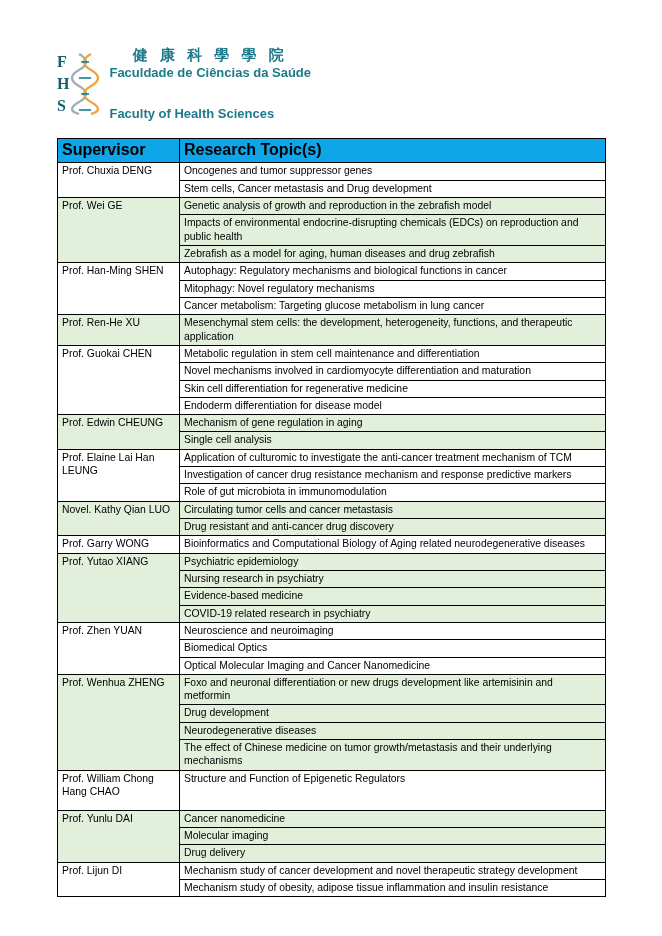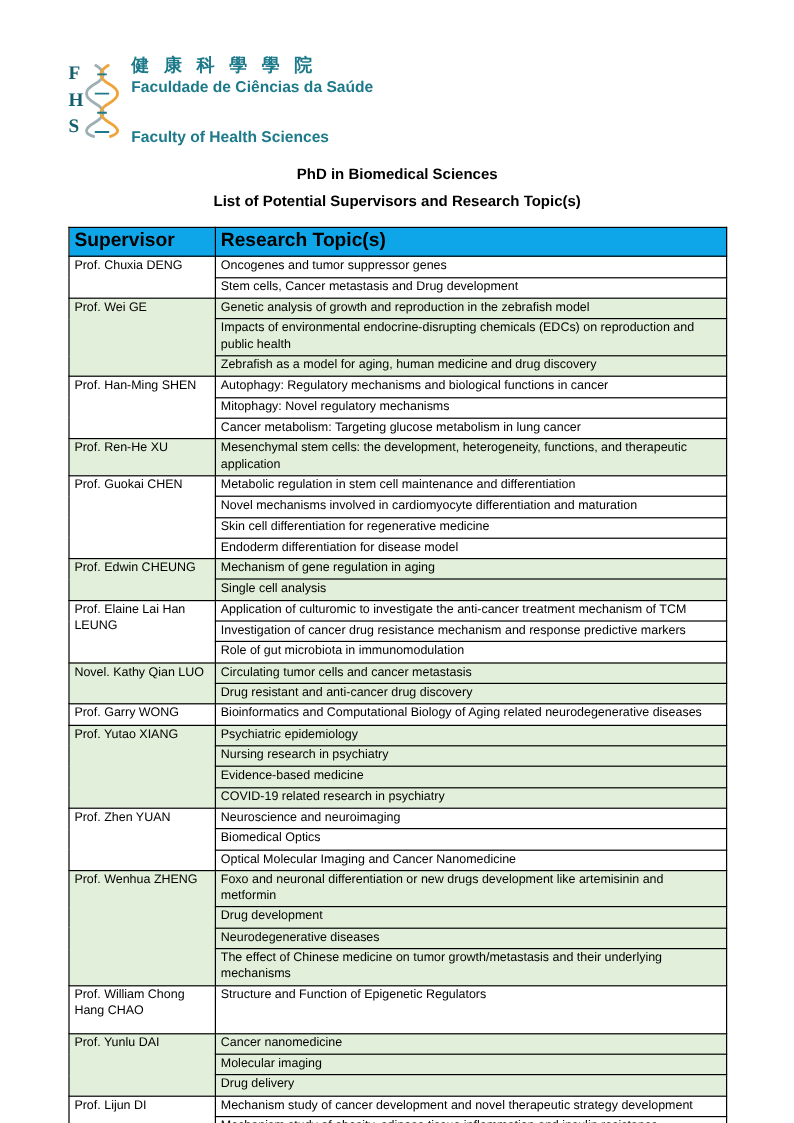--- a/index.html
+++ b/index.html
@@ -20,21 +20,21 @@
   .page{padding:52px 57px 0 57px;}
 
   
   .logo-row{display:flex;align-items:center;gap:8px;margin-bottom:22px;height:64px;}
   .logo-mark{display:flex;align-items:center;height:64px;}
   .fhs-letters{display:flex;flex-direction:column;justify-content:space-between;height:60px;
     font-weight:bold;font-size:16px;line-height:1;color:var(--letter-dark);
     font-family:"Liberation Serif", serif;}
   .helix{margin-left:2px;}
   .logo-text{color:var(--accent);font-weight:bold;line-height:1.3;}
-  .logo-cn{font-size:15px;letter-spacing:4px;white-space:nowrap;}
+  .logo-cn{font-size:15px;letter-spacing:4px;white-space:nowrap;text-align:center;}
   .logo-pt{font-size:13px;}
   .logo-en{font-size:13px;margin-top:24px;}
 
   
   .titles{text-align:center;font-weight:bold;margin-bottom:14px;}
   .titles .t1{font-size:12.5px;margin-bottom:9px;}
   .titles .t2{font-size:12.5px;}
 
   
   table{border-collapse:collapse;width:548px;font-size:10.4px;table-layout:fixed;}
@@ -67,24 +67,20 @@
         <line x1="8" y1="57" x2="20" y2="57" stroke="#1d7a8a" stroke-width="1.6"></line>
       </svg>
     </div>
     <div class="logo-text">
       <div class="logo-cn">健 康 科 學 學 院</div>
       <div class="logo-pt">Faculdade de Ciências da Saúde</div>
       <div class="logo-en">Faculty of Health Sciences</div>
     </div>
   </div>
 
-  <div class="titles">
-    <div class="t1">PhD in Biomedical Sciences</div>
-    <div class="t2">List of Potential Supervisors and Research Topic(s)</div>
-  </div>
 
   <table>
     <colgroup>
       <col class="c-sup">
       <col class="c-topic">
     </colgroup>
     <thead>
       <tr>
         <th>Supervisor</th>
         <th>Research Topic(s)</th>
@@ -99,21 +95,21 @@
           <td>Stem cells, Cancer metastasis and Drug development</td>
         </tr>
         <tr class="shaded">
           <td rowspan="3">Prof. Wei GE</td>
           <td>Genetic analysis of growth and reproduction in the zebrafish model</td>
         </tr>
         <tr class="shaded">
           <td>Impacts of environmental endocrine-disrupting chemicals (EDCs) on reproduction and public health</td>
         </tr>
         <tr class="shaded">
-          <td>Zebrafish as a model for aging, human medicine and drug discovery</td>
+          <td>Zebrafish as a model for aging, human diseases and drug zebrafish</td>
         </tr>
         <tr class="">
           <td rowspan="3">Prof. Han-Ming SHEN</td>
           <td>Autophagy: Regulatory mechanisms and biological functions in cancer</td>
         </tr>
         <tr class="">
           <td>Mitophagy: Novel regulatory mechanisms</td>
         </tr>
         <tr class="">
           <td>Cancer metabolism: Targeting glucose metabolism in lung cancer</td>

